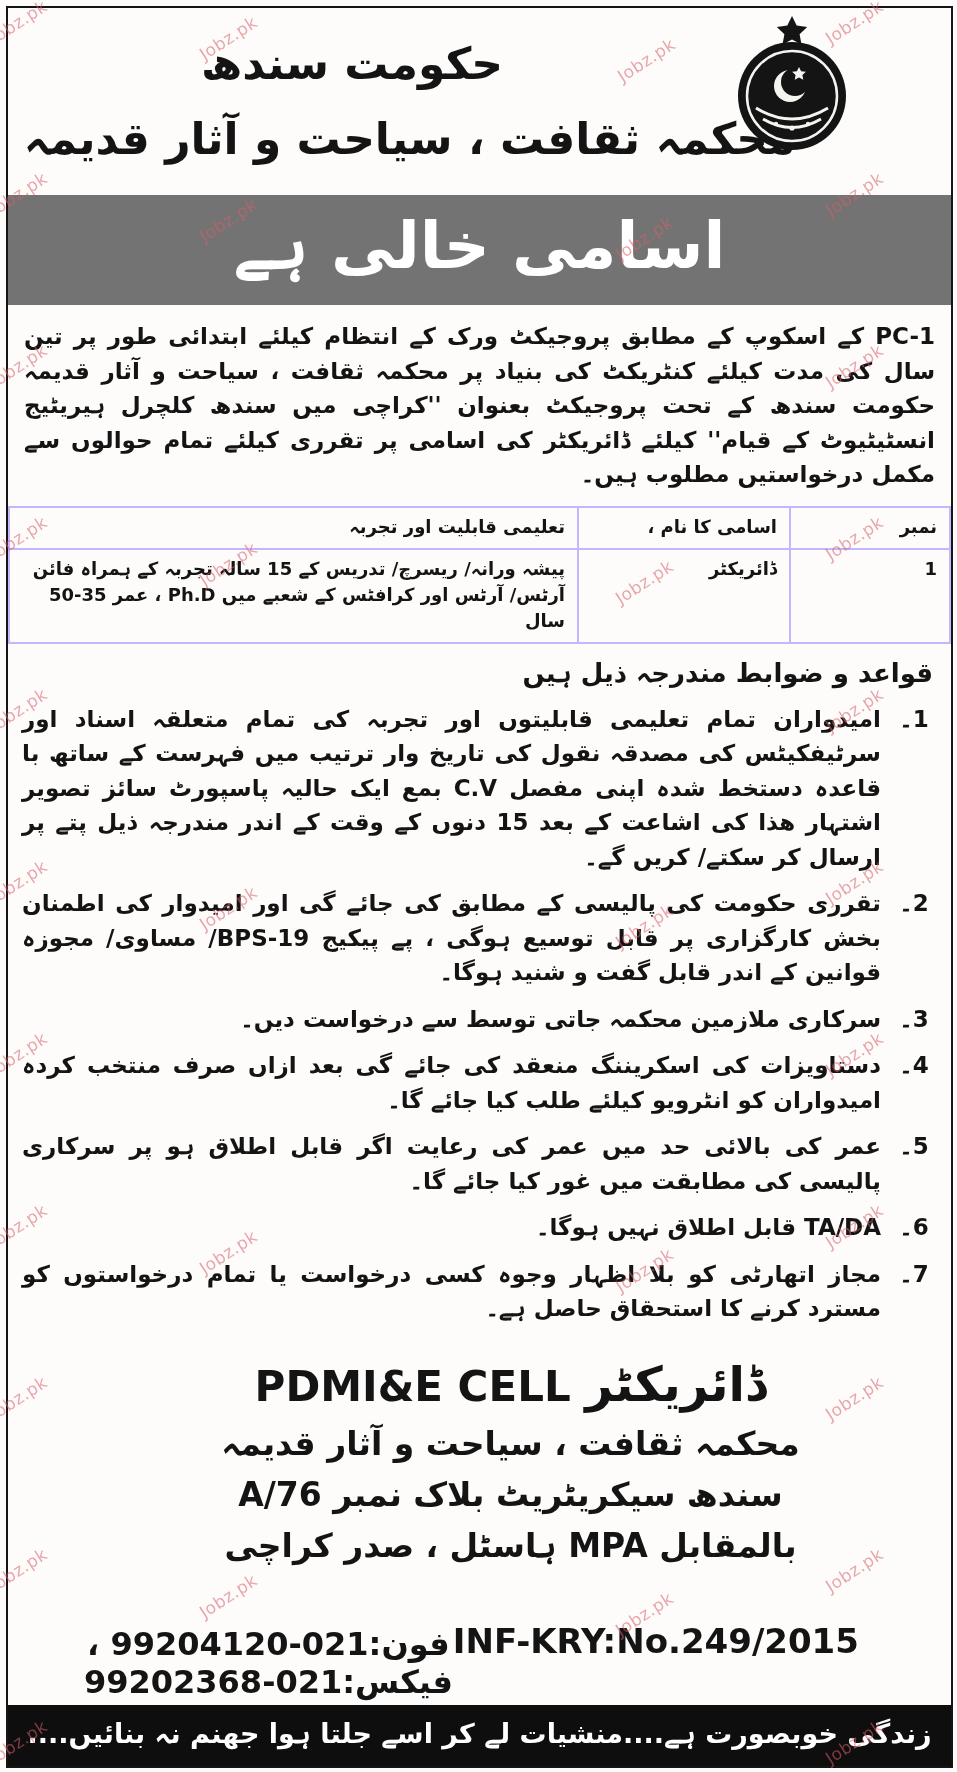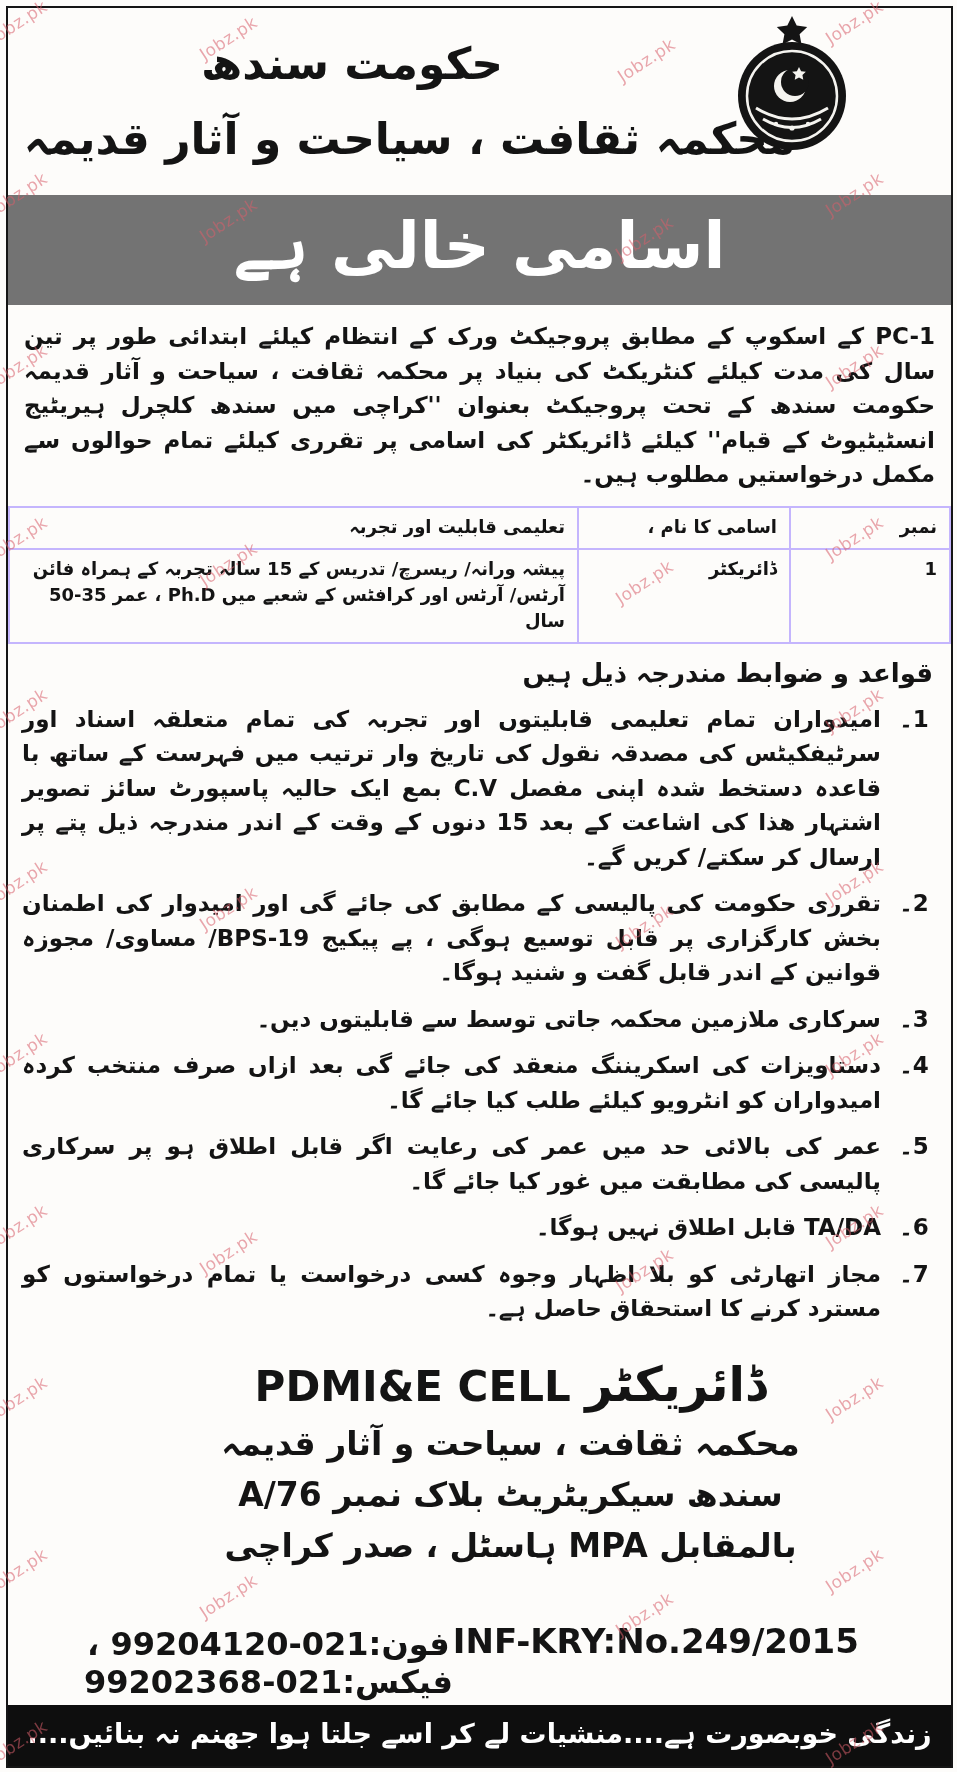--- a/index.html
+++ b/index.html
@@ -216,21 +216,21 @@
       <div class="rule">
         <span class="rule-num">1۔</span>
         <span class="rule-text">امیدواران تمام تعلیمی قابلیتوں اور تجربہ کی تمام متعلقہ اسناد اور سرٹیفکیٹس کی مصدقہ نقول کی تاریخ وار ترتیب میں فہرست کے ساتھ با قاعدہ دستخط شدہ اپنی مفصل C.V بمع ایک حالیہ پاسپورٹ سائز تصویر اشتہار ھذا کی اشاعت کے بعد 15 دنوں کے وقت کے اندر مندرجہ ذیل پتے پر ارسال کر سکتے/ کریں گے۔</span>
       </div>
       <div class="rule">
         <span class="rule-num">2۔</span>
         <span class="rule-text">تقرری حکومت کی پالیسی کے مطابق کی جائے گی اور امیدوار کی اطمنان بخش کارگزاری پر قابل توسیع ہوگی ، پے پیکیج BPS-19/ مساوی/ مجوزہ قوانین کے اندر قابل گفت و شنید ہوگا۔</span>
       </div>
       <div class="rule">
         <span class="rule-num">3۔</span>
-        <span class="rule-text">سرکاری ملازمین محکمہ جاتی توسط سے قابلیتوں دیں۔</span>
+        <span class="rule-text">سرکاری ملازمین محکمہ جاتی توسط سے درخواست دیں۔</span>
       </div>
       <div class="rule">
         <span class="rule-num">4۔</span>
         <span class="rule-text">دستاویزات کی اسکریننگ منعقد کی جائے گی بعد ازاں صرف منتخب کردہ امیدواران کو انٹرویو کیلئے طلب کیا جائے گا۔</span>
       </div>
       <div class="rule">
         <span class="rule-num">5۔</span>
         <span class="rule-text">عمر کی بالائی حد میں عمر کی رعایت اگر قابل اطلاق ہو پر سرکاری پالیسی کی مطابقت میں غور کیا جائے گا۔</span>
       </div>
       <div class="rule">

